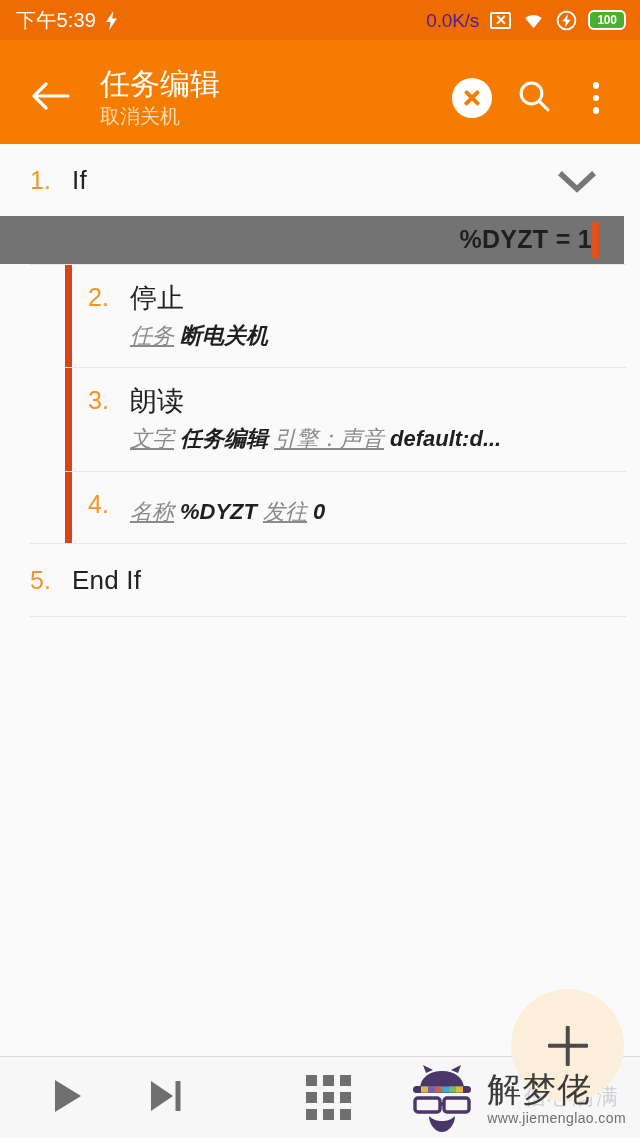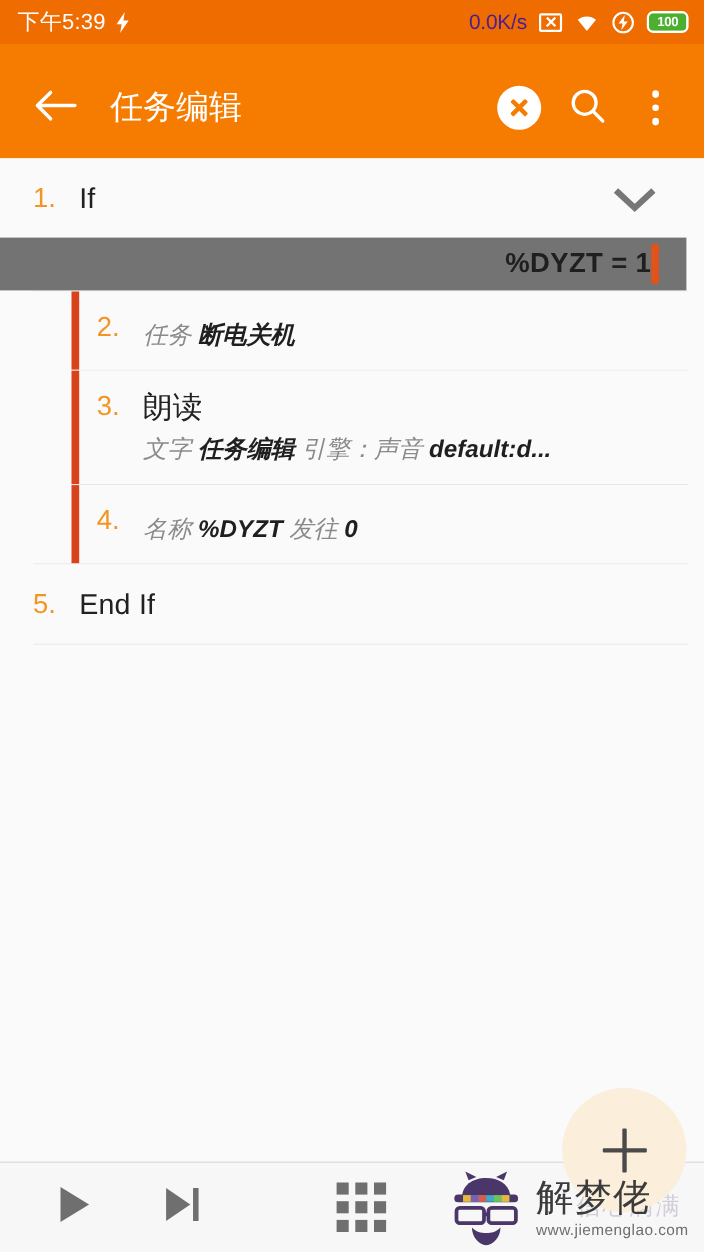--- a/index.html
+++ b/index.html
@@ -235,20 +235,21 @@
     font-size: 22px;
     line-height: 1.25;
     color: #212121;
     white-space: nowrap;
     overflow: hidden;
   }
   .row-sub .lbl {
     font-style: italic;
     color: #8a8a8a;
     font-weight: normal;
+    text-decoration: underline;
   }
   .row-sub .val {
     font-weight: bold;
     color: #1f1f1f;
     font-style: italic;
   }
   .row-sub .sp { display: inline-block; width: 6px; }
 
   .chevron {
     position: absolute;
@@ -418,20 +419,21 @@
       <span>
         <svg width="40" height="32" viewBox="0 0 40 32" aria-hidden="true">
           <path d="M38 16 H5" stroke="#ffffff" stroke-width="3.2" fill="none" stroke-linecap="round"></path>
           <path d="M16 4 L4 16 L16 28" stroke="#ffffff" stroke-width="3.2" fill="none" stroke-linecap="round" stroke-linejoin="round"></path>
         </svg>
       </span>
     </div>
 
     <div class="appbar-titles">
       <div class="appbar-title">任务编辑</div>
+      <div class="appbar-subtitle">取消关机</div>
     </div>
 
     <div class="appbar-actions">
       <div class="appbar-btn">
         <span class="close-circle"></span>
       </div>
       <div class="appbar-btn">
         <span>
           <svg width="36" height="36" viewBox="0 0 36 36" aria-hidden="true">
             <circle cx="15.5" cy="15.5" r="10.4" fill="none" stroke="#ffffff" stroke-width="3"></circle>
@@ -469,20 +471,21 @@
       </div>
     </div>
 
     <div class="divider"></div>
 
     <div class="row level1">
       <span class="indent-bar"></span>
       <div class="row-inner">
         <span class="row-num">2.</span>
         <div class="row-body">
+          <div class="row-title">停止</div>
           <div class="row-sub">
             <span class="lbl">任务</span><span class="sp"></span><span class="val">断电关机</span>
           </div>
         </div>
       </div>
     </div>
 
     <div class="divider indented"></div>
 
     <div class="row level1">

